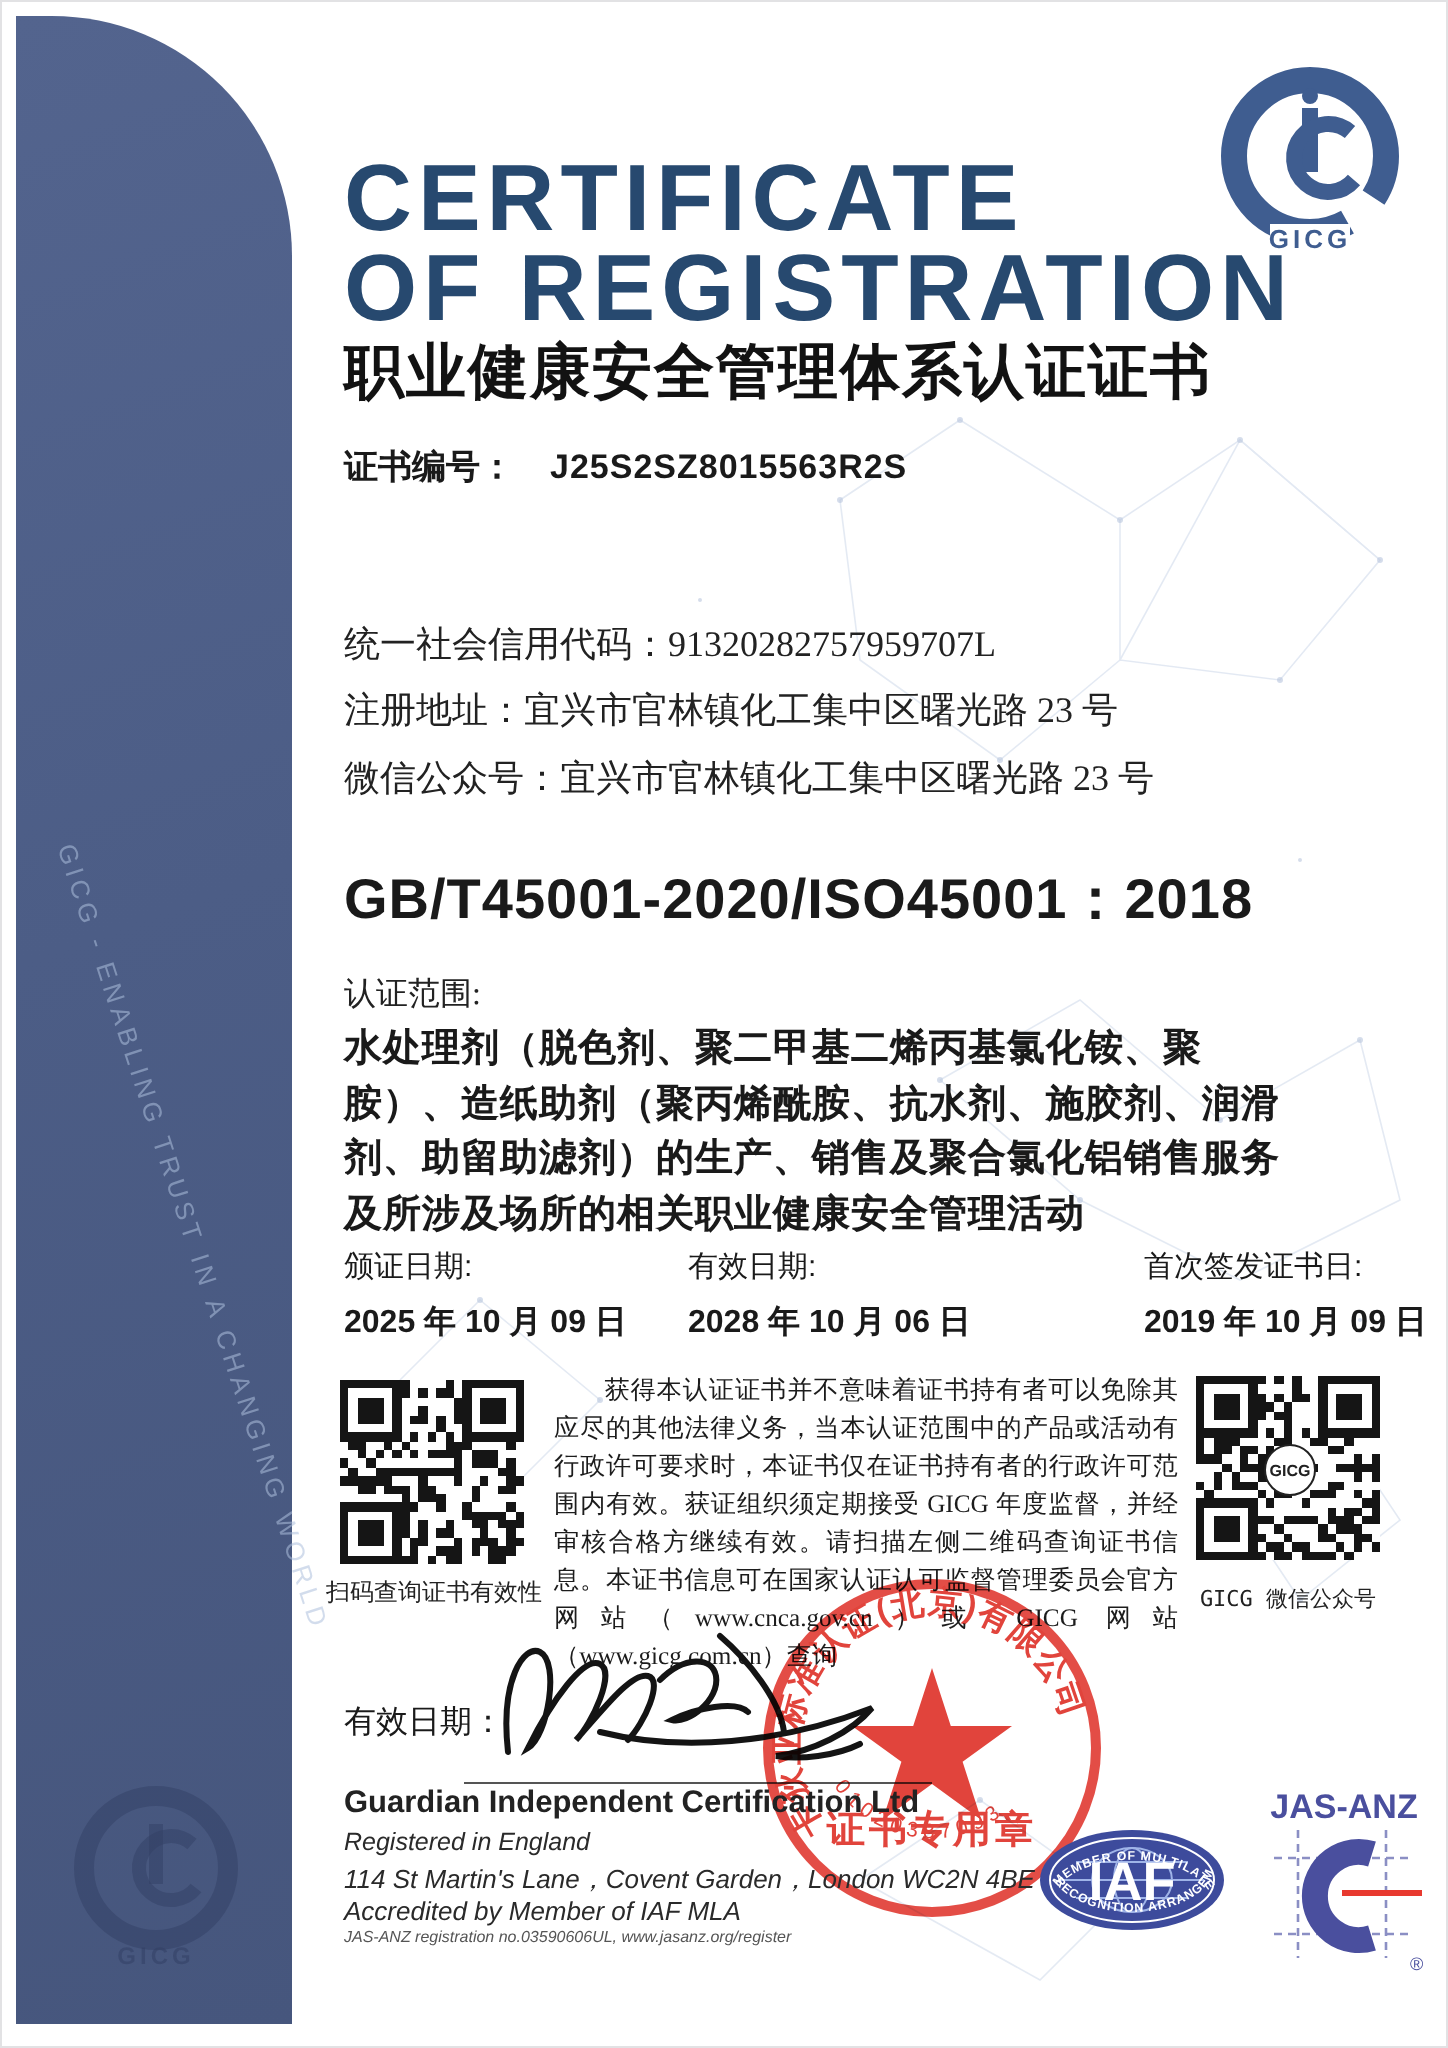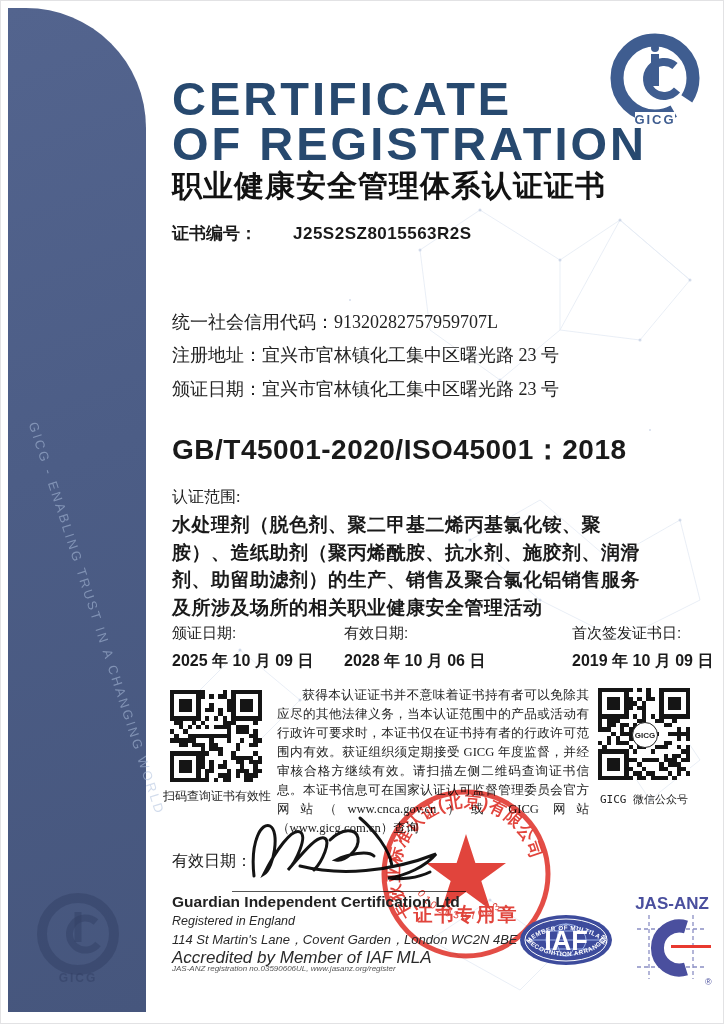--- a/index.html
+++ b/index.html
@@ -22,21 +22,21 @@
     font-family:"Liberation Sans",sans-serif;
   }
   .mesh{left:0;top:0;pointer-events:none;}
   
   .title{
     left:172px;top:76px;font-size:47px;line-height:45px;font-weight:800;
     color:#27496f;letter-spacing:3px;font-family:"Liberation Sans",sans-serif;
   }
   .cn-title{left:172px;top:166px;font-size:30px;font-weight:800;color:#121212;letter-spacing:1px;}
   .row-certno{left:172px;top:222px;font-size:17px;font-weight:700;}
-  .row-certno .val{margin-left:36px;letter-spacing:.5px;}
+  .row-certno .val{margin-left:18px;letter-spacing:.5px;}
   .company{left:172px;top:250px;font-size:34px;font-weight:700;font-family:"Liberation Serif",serif;letter-spacing:2px;}
   .serifline{font-family:"Liberation Serif",serif;font-size:18px;color:#222;}
   .credit{left:172px;top:310px;}
   .regaddr{left:172px;top:343px;}
   .prodaddr{left:172px;top:377px;}
   .conform{left:172px;top:406px;font-size:17px;}
   .standard{left:172px;top:431px;font-size:28px;font-weight:800;letter-spacing:.5px;}
   .scope-label{left:172px;top:487px;font-size:16px;}
   .scope-text{left:172px;top:511px;width:480px;font-size:19px;font-weight:700;line-height:27.5px;letter-spacing:.5px;}
   
@@ -63,21 +63,21 @@
   
   .sign-label{left:172px;top:851px;font-size:16px;font-family:"Liberation Serif",serif;}
   .sign-line{left:232px;top:891px;width:234px;border-top:1.5px solid #555;height:0;}
   .sig{left:240px;top:810px;}
   .seal{left:376px;top:784px;width:180px;height:180px;mix-blend-mode:multiply;opacity:.92;}
   
   .f-org{left:172px;top:893px;font-size:15.5px;font-weight:800;color:#222;}
   .f-it{font-style:italic;color:#2a2a2a;}
   .f-reg{left:172px;top:914px;font-size:12.5px;}
   .f-addr{left:172px;top:931px;font-size:13px;}
-  .f-acc{left:172px;top:948px;font-size:17px;}
+  .f-acc{left:172px;top:948px;font-size:13px;}
   .f-tiny{left:172px;top:964px;font-size:8px;font-style:italic;color:#555;}
   .iaf{left:516px;top:912px;}
   .jasanz{left:631px;top:893px;}
   .gicg-top{left:605px;top:32px;}
   .gicg-emboss{left:30px;top:890px;opacity:.45;}
 </style>
 </head>
 <body>
 
 <div class="page">
@@ -145,21 +145,21 @@
   </div>
 
 
   <div class="abs serifline credit">
     <span>统一社会信用代码：</span><span>91320282757959707L</span>
   </div>
   <div class="abs serifline regaddr">
     <span>注册地址：</span><span>宜兴市官林镇化工集中区曙光路 23 号</span>
   </div>
   <div class="abs serifline prodaddr">
-    <span>颁证日期：</span><span>宜兴市官林镇化工集中区曙光路 23 号</span>
+    <span>微信公众号：</span><span>宜兴市官林镇化工集中区曙光路 23 号</span>
   </div>
 
   <div class="abs standard">GB/T45001-2020/ISO45001：2018</div>
   <div class="abs serifline scope-label">认证范围:</div>
   <div class="abs scope-text">水处理剂（脱色剂、聚二甲基二烯丙基氯化铵、聚胺）、造纸助剂（聚丙烯酰胺、抗水剂、施胶剂、润滑剂、助留助滤剂）的生产、销售及聚合氯化铝销售服务及所涉及场所的相关职业健康安全管理活动</div>
 
   <div class="abs dlabel c1">颁证日期:</div>
   <div class="abs dlabel c2">有效日期:</div>
   <div class="abs dlabel c3">首次签发证书日:</div>
   <div class="abs dval c1">2025 年 10 月 09 日</div>

